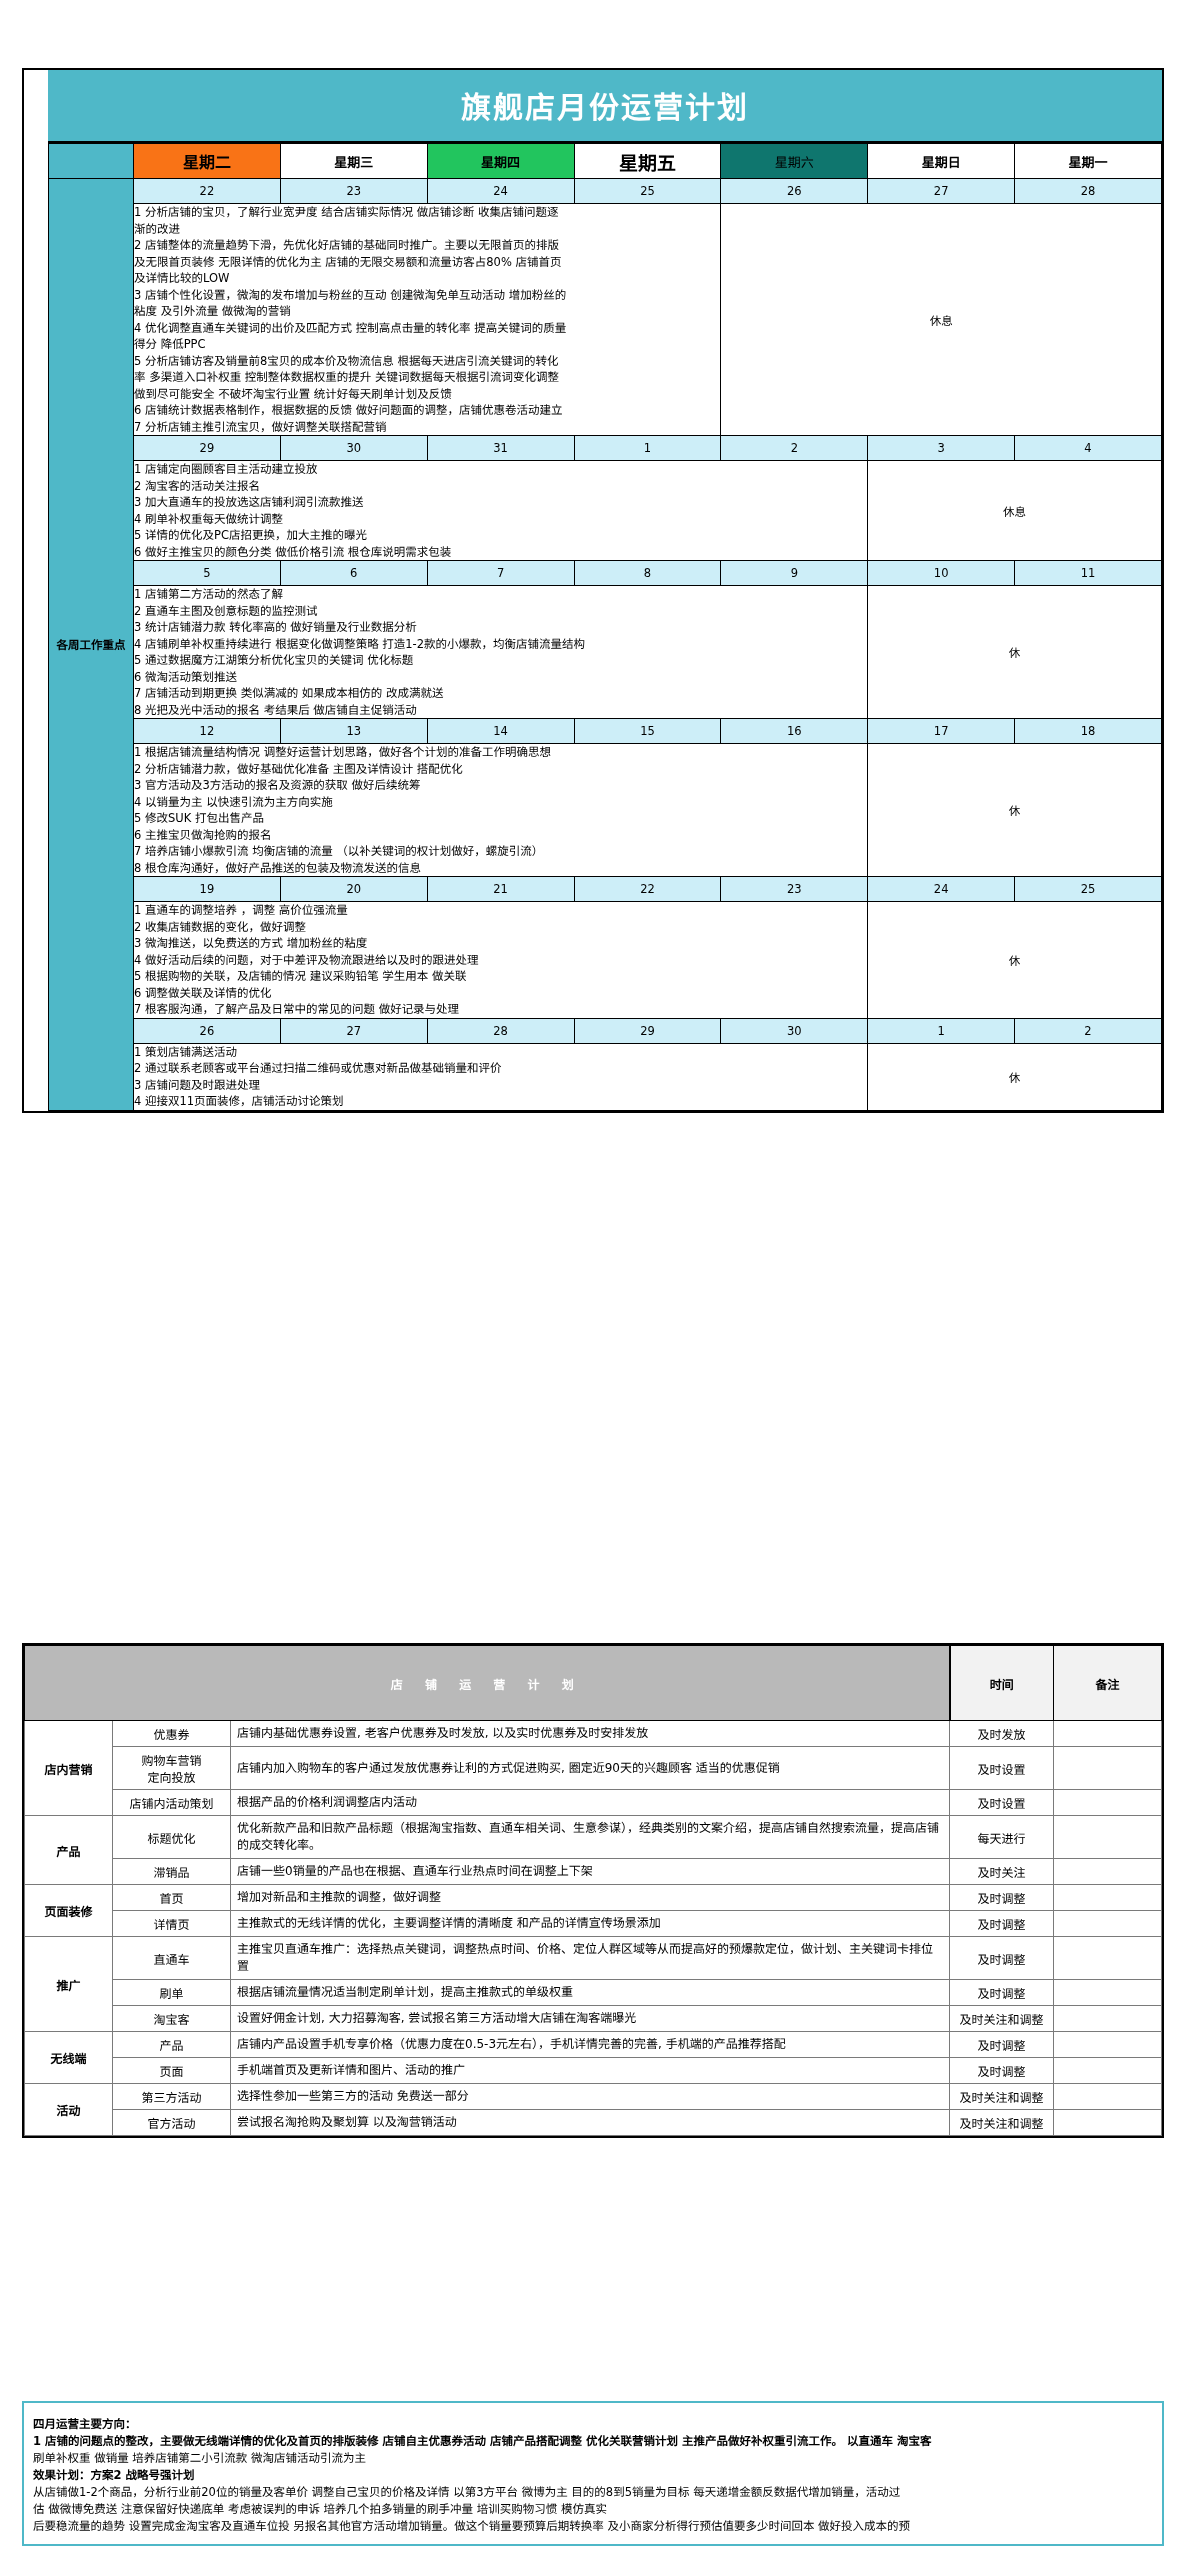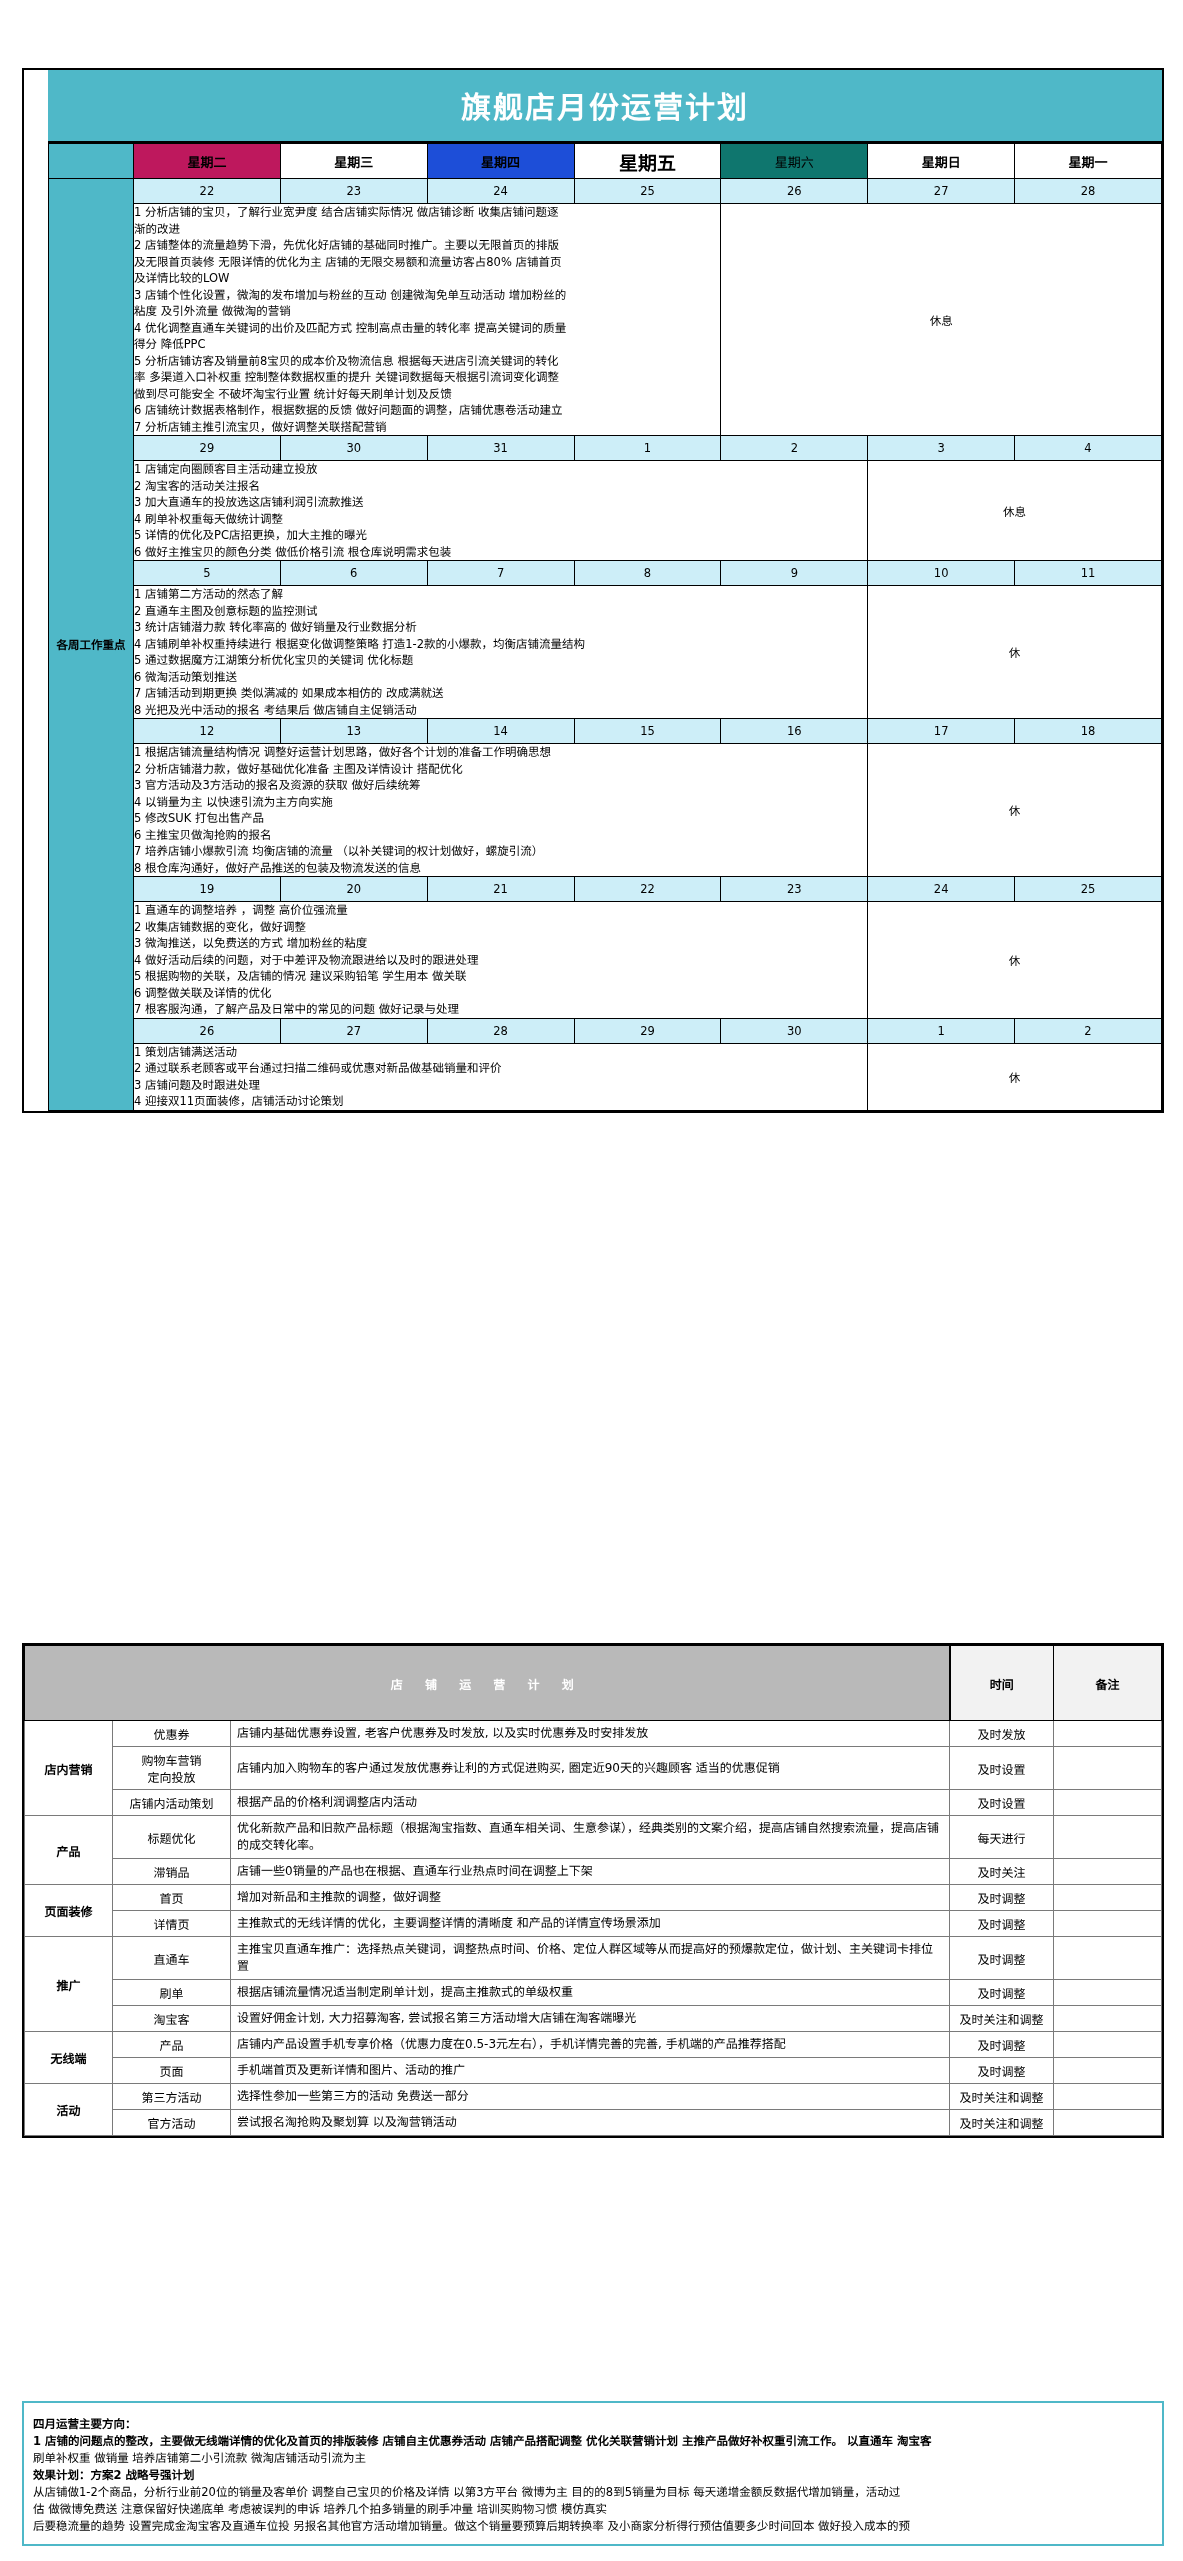--- a/index.html
+++ b/index.html
@@ -176,23 +176,23 @@
           <col>
           <col>
           <col>
           <col>
           <col>
           <col>
       </colgroup>
       <tbody id="cal-body">
           <tr>
             <td class="col-label"></td>
-            <td class="daycell" style="background:#be185d;height:34px;font-weight:bold;font-size:13px">星期二</td>
+            <td class="daycell" style="background:#f97316;height:34px;font-weight:bold;font-size:16px">星期二</td>
             <td class="daycell" style="background:#fff;height:34px;font-weight:bold;font-size:13px">星期三</td>
-            <td class="daycell" style="background:#1d4ed8;height:34px;font-weight:bold;font-size:13px">星期四</td>
+            <td class="daycell" style="background:#22c55e;height:34px;font-weight:bold;font-size:13px">星期四</td>
             <td class="daycell" style="background:#fff;height:34px;font-weight:bold;font-size:19px">星期五</td>
             <td class="daycell" style="background:#0f766e;height:34px;font-weight:normal;font-size:13px">星期六</td>
             <td class="daycell" style="background:#fff;height:34px;font-weight:bold;font-size:13px">星期日</td>
             <td class="daycell" style="background:#fff;height:34px;font-weight:bold;font-size:13px">星期一</td>
           </tr>
           <tr>
             <td class="sidelabel" rowspan="12">各周工作重点</td>
             <td class="daycell">22</td>
             <td class="daycell">23</td>
             <td class="daycell">24</td>

